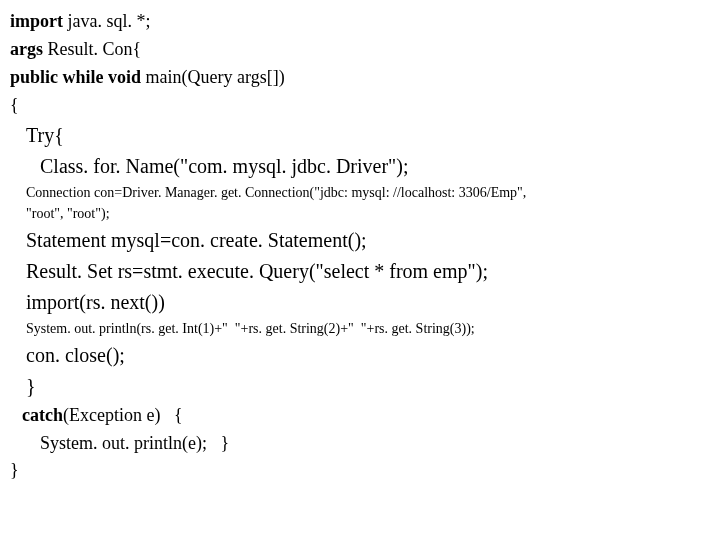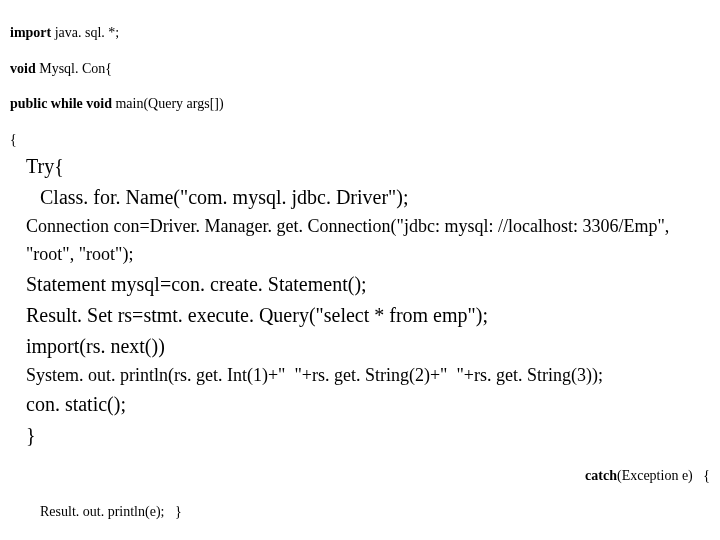--- a/index.html
+++ b/index.html
@@ -7,43 +7,42 @@
       font-size: 16px;
       color: #000;
       background: #fff;
       margin: 0;
       padding: 8px 10px;
       width: 720px;
       box-sizing: border-box;
       line-height: 1.55;
     }
     .small {
-      font-size: 14px;
-      margin-top: 14px;
+      font-size: 18px;
     }
     .med {
-      font-size: 18px;
+      font-size: 14px;
     }
     .large {
       font-size: 20px;
     }
     .bold {
       font-weight: bold;
     }
     .indent1 { padding-left: 16px; font-family: Liberation Serif, serif; }
     .indent2 { padding-left: 30px; }
-    .indent3 { padding-left: 12px; text-align: right; }
+    .indent3 { padding-left: 12px; }
     .line { white-space: pre-wrap; }
   </style>
 </head>
 <body>
 
 <div class="line small"><span class="bold">import</span><span> java. sql. *;</span></div>
 
-<div class="line small"><span class="bold">void</span><span> Mysql. Con{</span></div>
+<div class="line small"><span class="bold">args</span><span> Result. Con{</span></div>
 
 <div class="line small"><span class="bold">public while void</span><span> main(Query args[])</span></div>
 
 <div class="line small"><span>{</span></div>
 
 <div class="line large indent1"><span>Try{</span></div>
 
 <div class="line large indent2"><span>Class. for. Name("com. mysql. jdbc. Driver");</span></div>
 
 <div class="line med indent1"><span>Connection con=Driver. Manager. get. Connection("jdbc: mysql: //localhost: 3306/Emp",</span></div>
@@ -51,21 +50,21 @@
 <div class="line med indent1"><span>"root", "root");</span></div>
 
 <div class="line large indent1"><span>Statement mysql=con. create. Statement();</span></div>
 
 <div class="line large indent1"><span>Result. Set rs=stmt. execute. Query("select * from emp");</span></div>
 
 <div class="line large indent1"><span>import(rs. next())</span></div>
 
 <div class="line med indent1"><span>System. out. println(rs. get. Int(1)+"  "+rs. get. String(2)+"  "+rs. get. String(3));</span></div>
 
-<div class="line large indent1"><span>con. static();</span></div>
+<div class="line large indent1"><span>con. close();</span></div>
 
 <div class="line large indent1"><span>}</span></div>
 
 <div class="line small indent3"><span class="bold">catch</span><span>(Exception e)   {</span></div>
 
-<div class="line small indent2"><span>Result. out. println(e);   }</span></div>
+<div class="line small indent2"><span>System. out. println(e);   }</span></div>
 
 <div class="line small"><span>}</span></div>
 
 </body></html>

